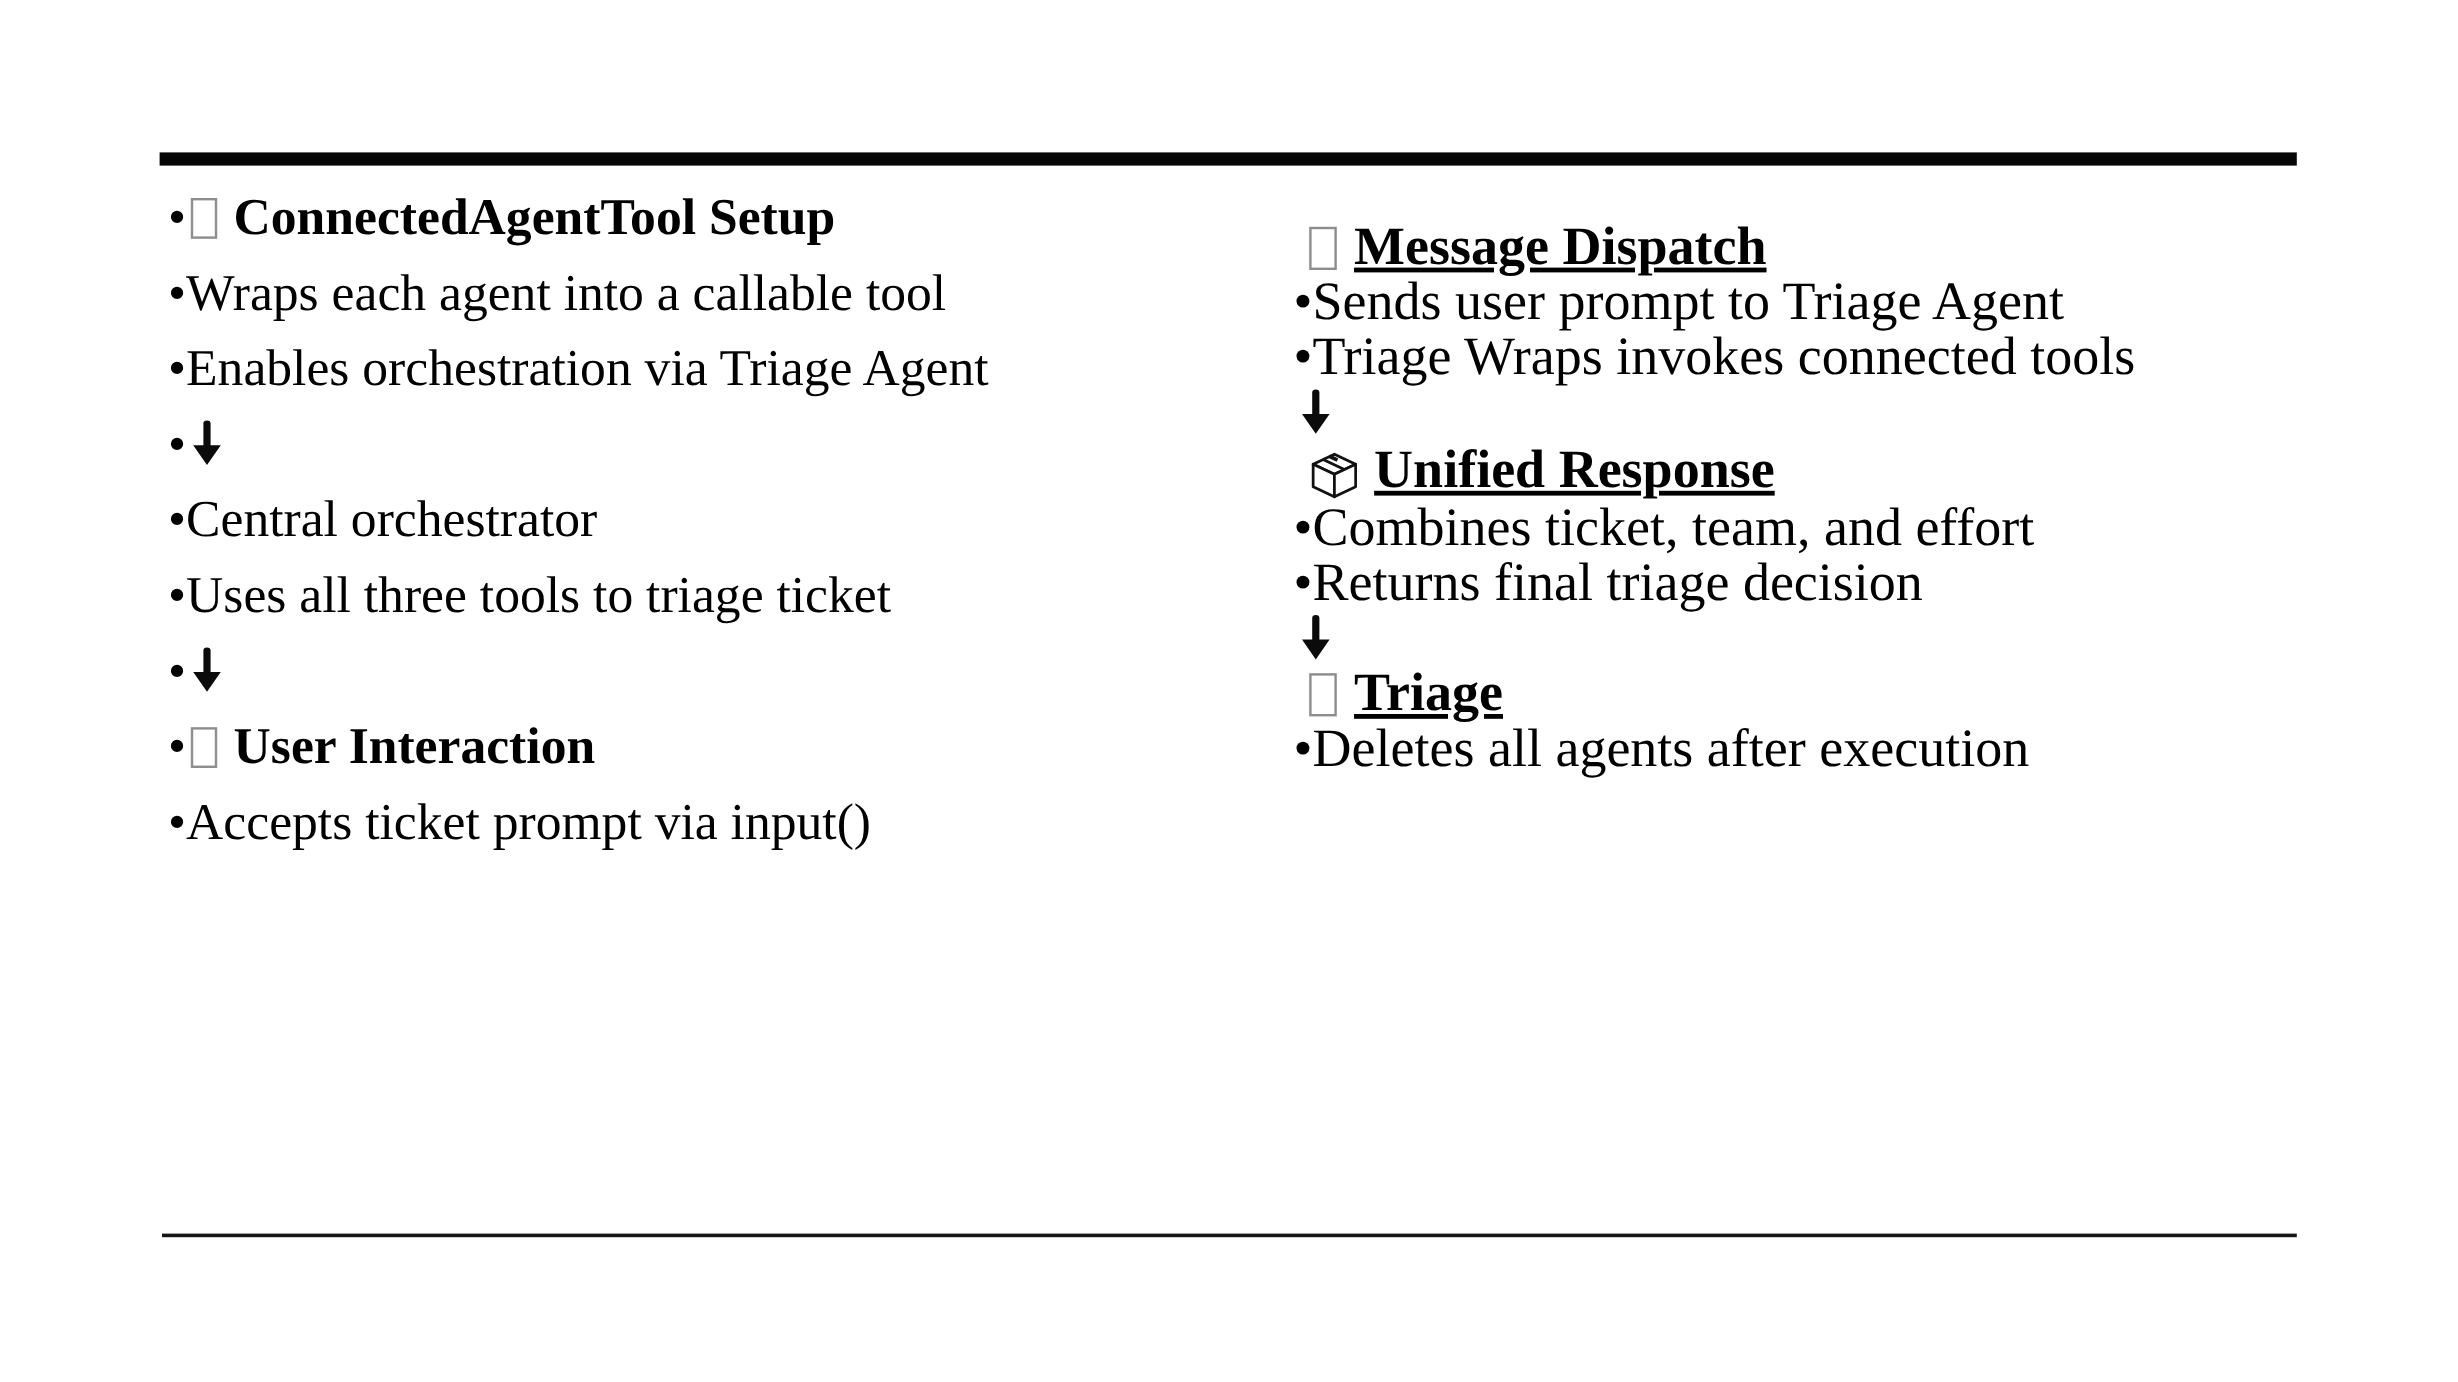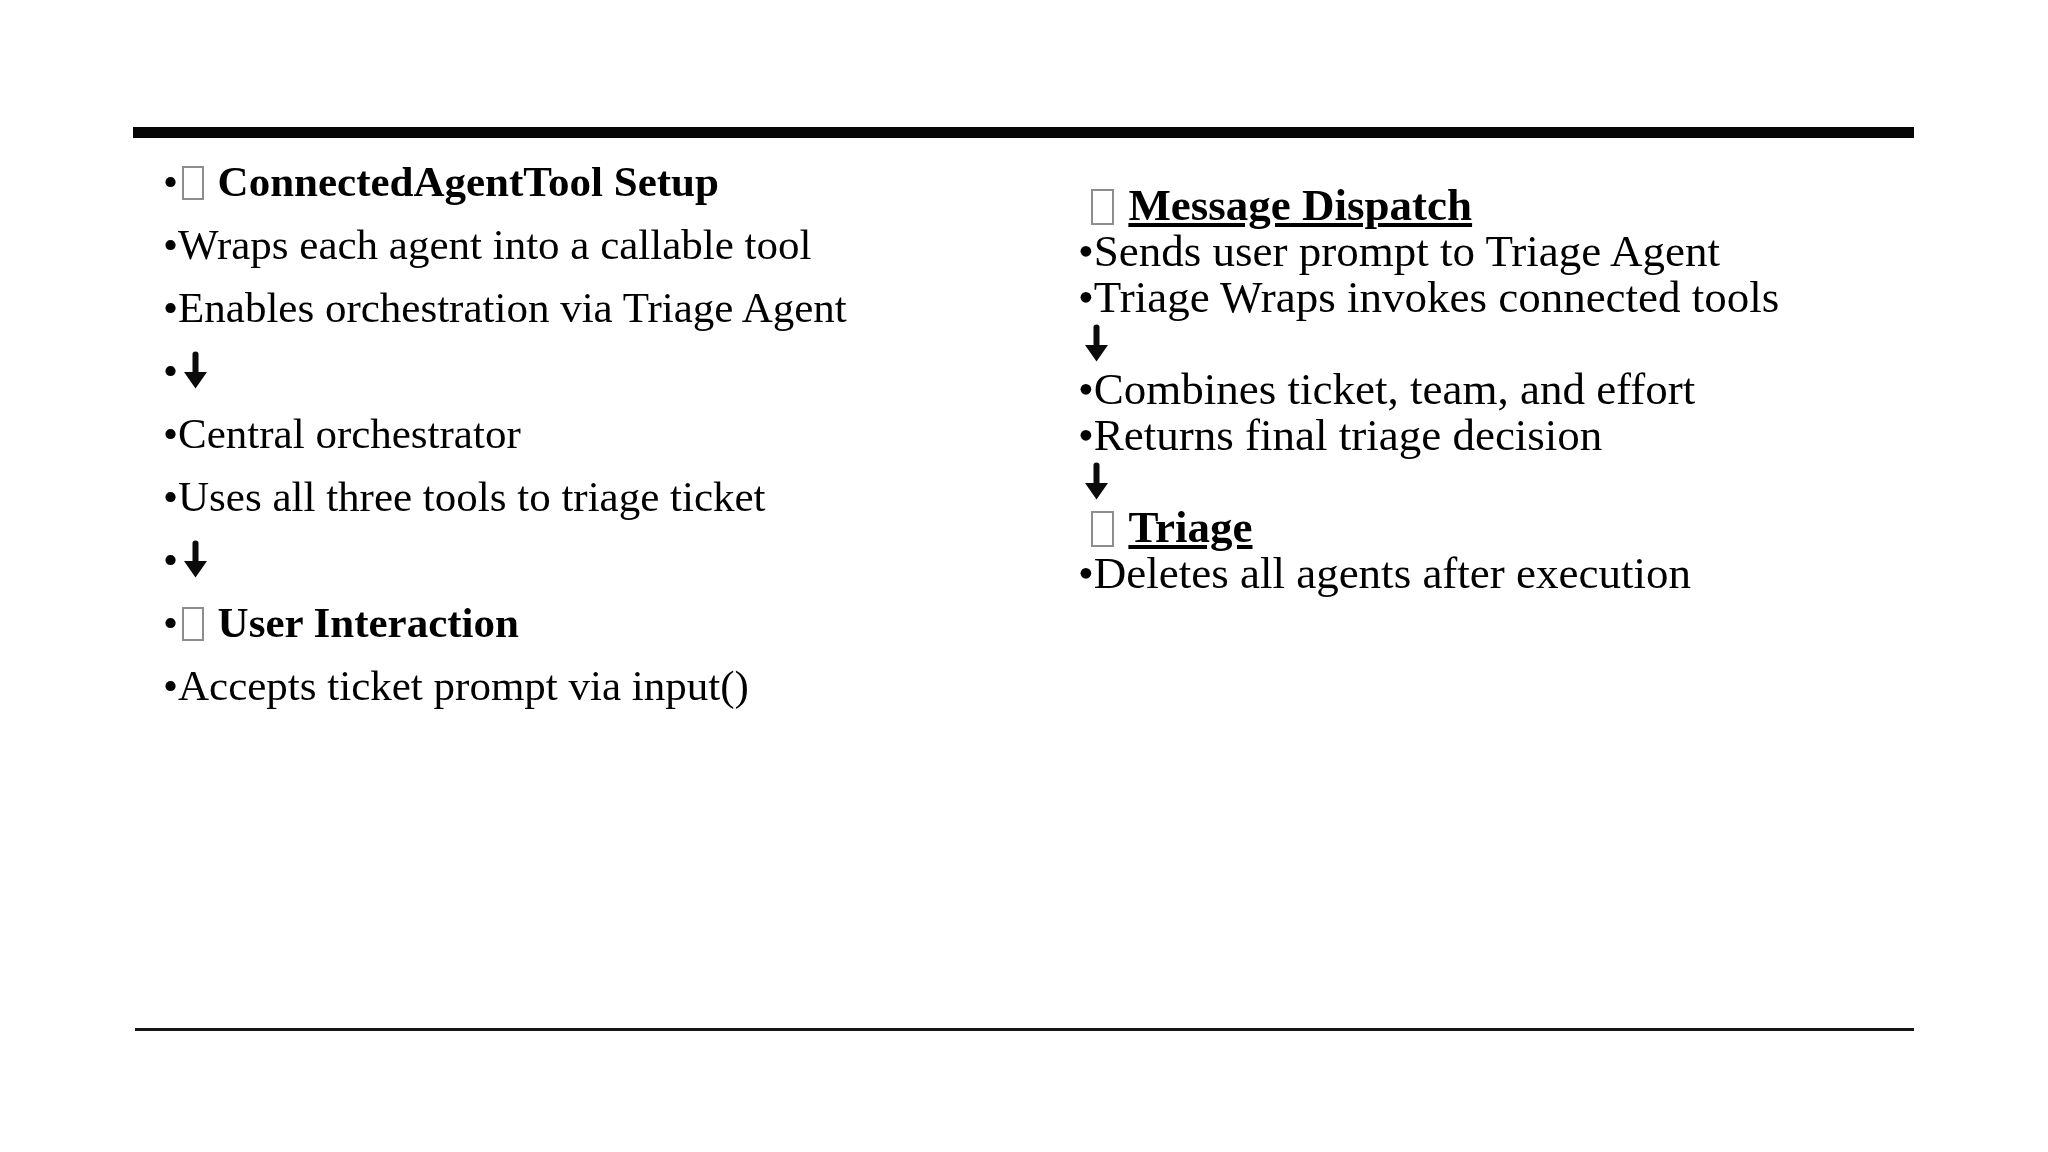--- a/index.html
+++ b/index.html
@@ -26,21 +26,21 @@
   .rule-bottom {
     position: absolute;
     left: 135px;
     top: 1028px;
     width: 1779px;
     height: 3px;
     background: #161616;
   }
   .col { position: absolute; }
   .col-left {
-    left: 163px;
+    left: 140px;
     top: 150px;
     width: 880px;
     font-size: 43px;
     line-height: 63px;
   }
   .col-right {
     left: 1078px;
     top: 182px;
     width: 880px;
     font-size: 45px;
@@ -91,20 +91,29 @@
     <div class="line body"><span class="bullet">•</span><span class="text">Accepts ticket prompt via input()</span></div>
   </div>
 
 <div class="col col-right">
     <div class="line heading"><span class="tofu"></span><span class="text">Message Dispatch</span></div>
     <div class="line body"><span class="bullet">•</span><span class="text">Sends user prompt to Triage Agent</span></div>
     <div class="line body"><span class="bullet">•</span><span class="text">Triage Wraps invokes connected tools</span></div>
     <div class="line arrow"><span class="icon-wrap"><svg class="arrow-svg" width="27" height="41" viewBox="0 0 27 41">
           <path d="M10.5 4 Q10.5 1.5 13.5 1.5 Q16.5 1.5 16.5 4 L16.5 22 L25 22 L13.5 38.5 L2 22 L10.5 22 Z" fill="#0b0b0b"></path>
         </svg></span></div>
+    <div class="line heading"><span class="icon-wrap"><svg class="pkg-svg" width="50" height="50" viewBox="0 0 48 48">
+          <g fill="#ffffff" stroke="#111111" stroke-width="2.2" stroke-linejoin="round">
+            <path d="M7 20 L24 12 L41 20 L24 28 Z"></path>
+            <path d="M7 20 L7 38 L24 46 L24 28 Z"></path>
+            <path d="M41 20 L41 38 L24 46 L24 28 Z"></path>
+            <path d="M15 16.2 L32 24.2" fill="none"></path>
+            <path d="M20 13.6 L26.5 16.7" fill="none" stroke-width="3"></path>
+          </g>
+        </svg></span><span class="text">Unified Response</span></div>
     <div class="line body"><span class="bullet">•</span><span class="text">Combines ticket, team, and effort</span></div>
     <div class="line body"><span class="bullet">•</span><span class="text">Returns final triage decision</span></div>
     <div class="line arrow"><span class="icon-wrap"><svg class="arrow-svg" width="27" height="41" viewBox="0 0 27 41">
           <path d="M10.5 4 Q10.5 1.5 13.5 1.5 Q16.5 1.5 16.5 4 L16.5 22 L25 22 L13.5 38.5 L2 22 L10.5 22 Z" fill="#0b0b0b"></path>
         </svg></span></div>
     <div class="line heading"><span class="tofu"></span><span class="text">Triage</span></div>
     <div class="line body"><span class="bullet">•</span><span class="text">Deletes all agents after execution</span></div>
   </div>
 
 <div class="rule-bottom"></div>

